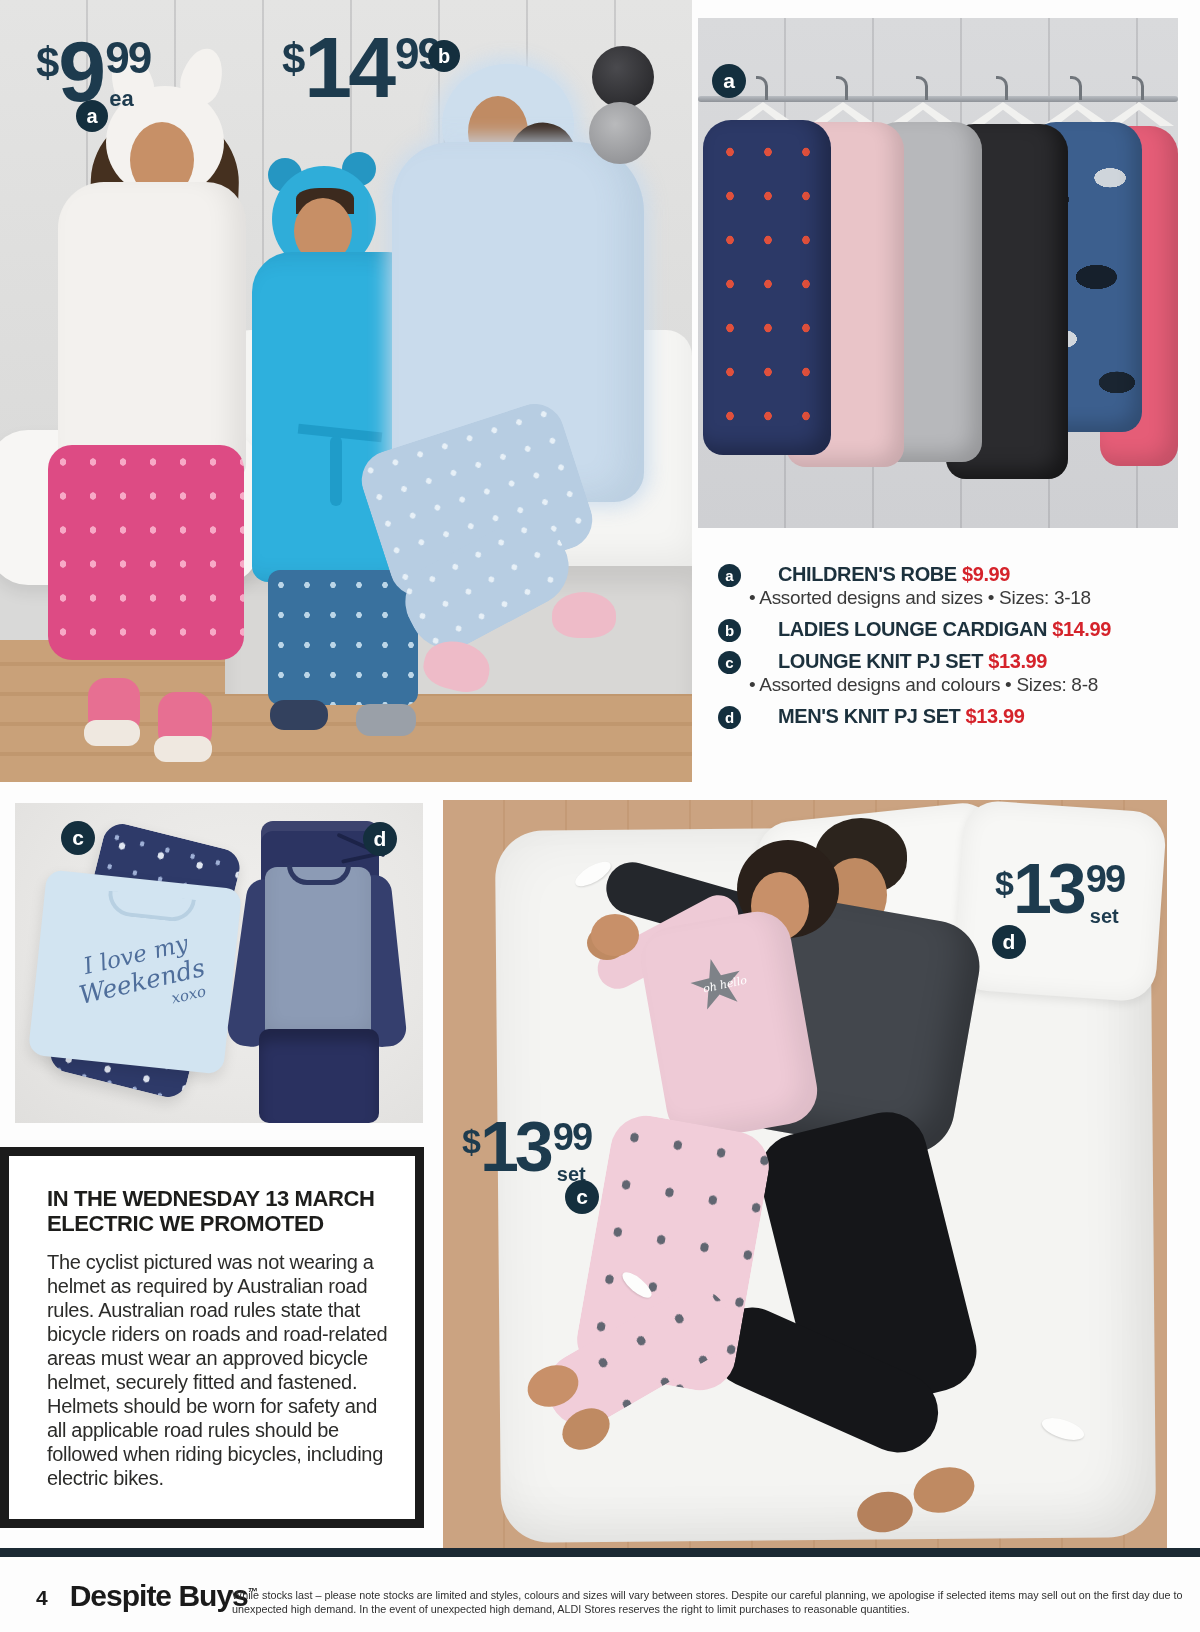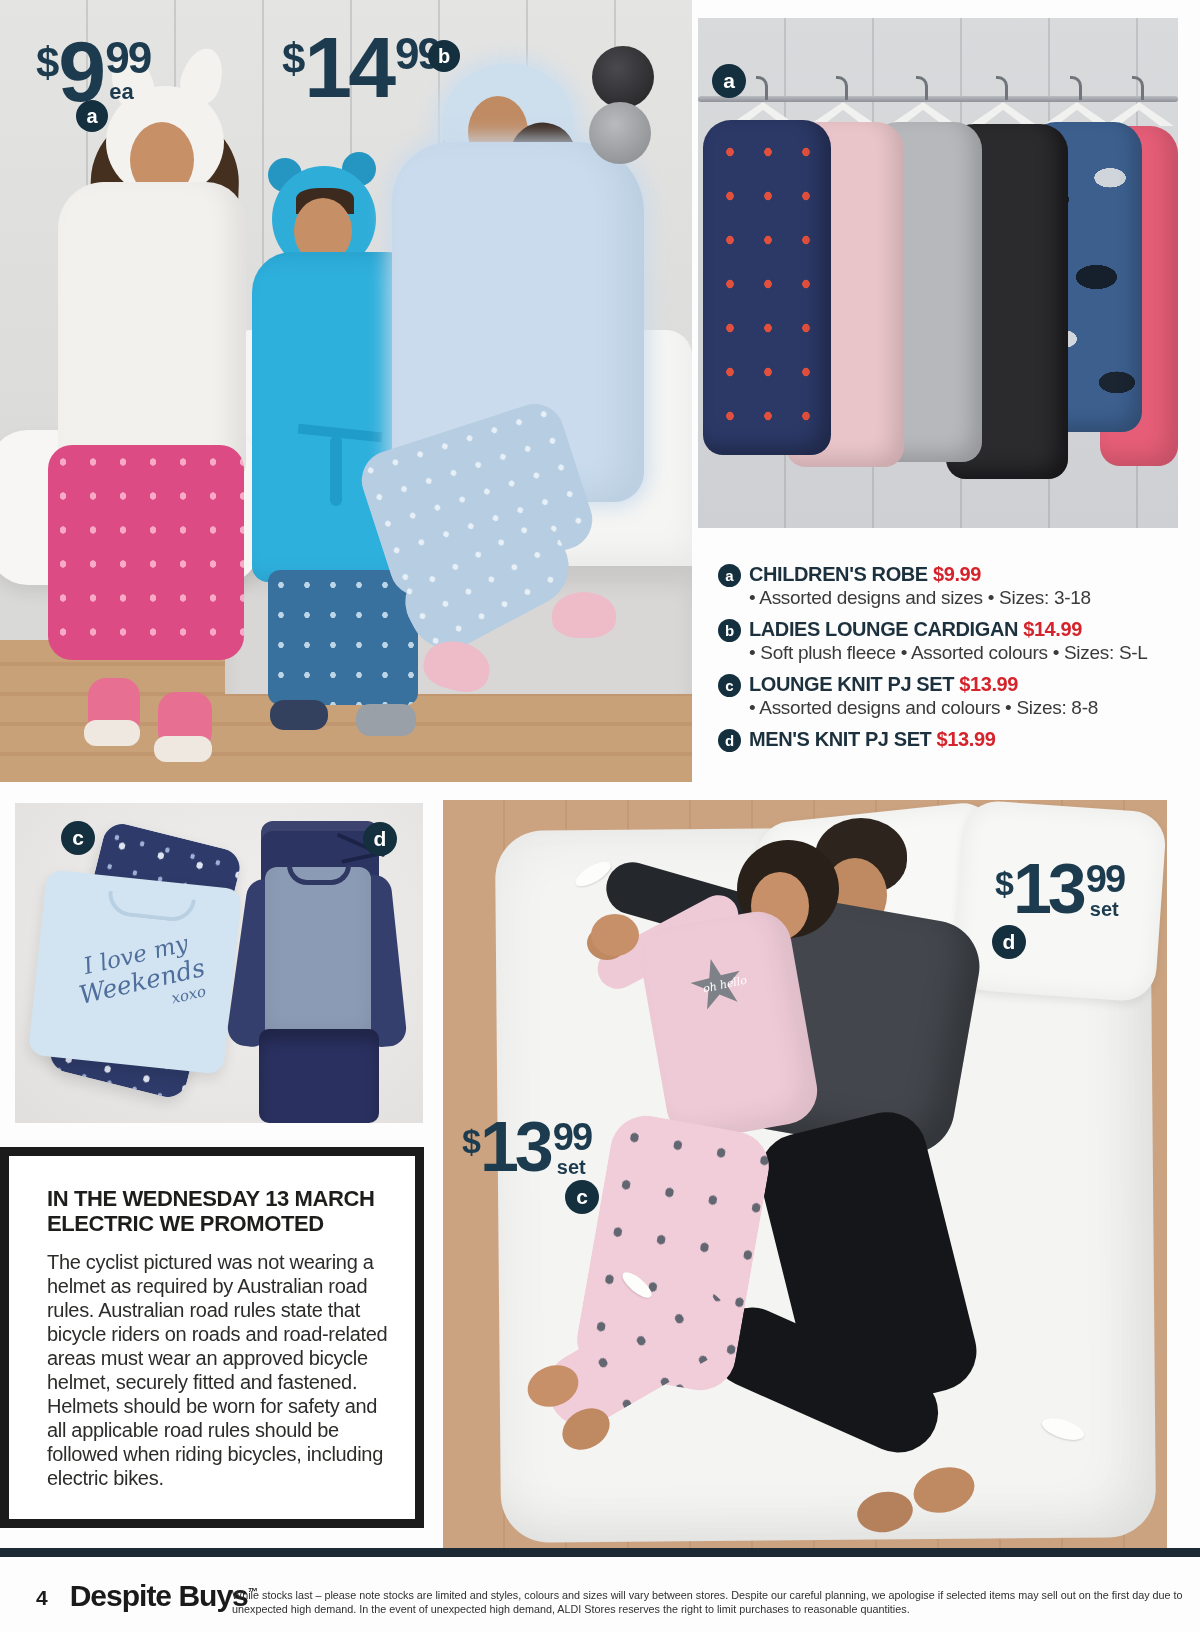--- a/index.html
+++ b/index.html
@@ -26,40 +26,40 @@
     background:repeating-linear-gradient(90deg, transparent 0 86px, rgba(110,110,116,.22) 86px 88px);
   }
   .soft { box-shadow: inset -14px -10px 26px rgba(0,0,0,.08); }
 
   
   .bigprice { position:absolute; color:#1d3b4e; font-weight:800; display:flex; align-items:flex-start; line-height:1; letter-spacing:-1px; }
   .bp-cur { font-size:42px; margin-top:4px; }
   .bp-d   { font-size:86px; line-height:.78; letter-spacing:-4px; }
   .bp-col { display:flex; flex-direction:column; margin-left:3px; }
   .bp-c   { font-size:44px; line-height:.9; letter-spacing:-2px; }
-  .bp-u   { font-size:22px; margin-top:3px; margin-left:4px; letter-spacing:0; }
+  .bp-u   { font-size:22px; margin-top:10px; margin-left:4px; letter-spacing:0; }
   .bigprice.small .bp-cur { font-size:34px; margin-top:4px; }
   .bigprice.small .bp-d   { font-size:70px; }
   .bigprice.small .bp-c   { font-size:38px; }
   .bigprice.small .bp-u   { font-size:20px; }
 
   .badge { position:absolute; border-radius:50%; background:#142f3e; color:#ffffff;
     font-weight:700; display:flex; align-items:center; justify-content:center; }
   .badge.b32 { width:32px; height:32px; font-size:20px; }
   .badge.b34 { width:34px; height:34px; font-size:21px; }
 
   .swatch { position:absolute; width:62px; height:62px; border-radius:50%; }
 
   
   #prodlist { position:absolute; left:718px; top:563px; width:470px; }
   .prod-item { display:flex; margin-bottom:8px; }
   .prod-badge { flex:0 0 auto; width:23px; height:23px; border-radius:50%; background:#142f3e; color:#fff;
     font-weight:700; font-size:15px; display:flex; align-items:center; justify-content:center; margin:1px 8px 0 0; }
   .prod-text { width:432px; }
-  .prod-title { font-size:20px; font-weight:800; color:#1c313d; letter-spacing:-0.4px; line-height:23px; }
+  .prod-title { font-size:20px; font-weight:800; color:#1c313d; letter-spacing:-0.4px; line-height:23px;margin-left:29px; }
   .prod-price { color:#d5232b; }
   .prod-desc { font-size:19px; color:#3a3a3a; line-height:24px; letter-spacing:-0.3px; }
 
   
   #notice { position:absolute; left:0; top:1147px; width:424px; height:381px; background:#ffffff;
     border:9px solid #1b1b1b; padding:30px 20px 0 38px; }
   .notice-h { font-size:22px; font-weight:800; color:#1d1d1b; line-height:25px; letter-spacing:-0.4px; }
   .notice-b { margin-top:14px; font-size:20px; color:#2c2c2a; line-height:24px; width:352px; letter-spacing:-0.3px; }
 
   
@@ -247,21 +247,20 @@
       <span class="prod-badge">a</span>
       <div class="prod-text">
         <div class="prod-title"><span>CHILDREN'S ROBE</span> <span class="prod-price">$9.99</span></div>
         <div class="prod-desc">• Assorted designs and sizes • Sizes: 3-18</div>
       </div>
     </div>
     <div class="prod-item">
       <span class="prod-badge">b</span>
       <div class="prod-text">
         <div class="prod-title"><span>LADIES LOUNGE CARDIGAN</span> <span class="prod-price">$14.99</span></div>
-        <div class="prod-desc">• Soft plush fleece • Assorted colours • Sizes: S-L</div>
       </div>
     </div>
     <div class="prod-item">
       <span class="prod-badge">c</span>
       <div class="prod-text">
         <div class="prod-title"><span>LOUNGE KNIT PJ SET</span> <span class="prod-price">$13.99</span></div>
         <div class="prod-desc">• Assorted designs and colours • Sizes: 8-8</div>
       </div>
     </div>
     <div class="prod-item">

